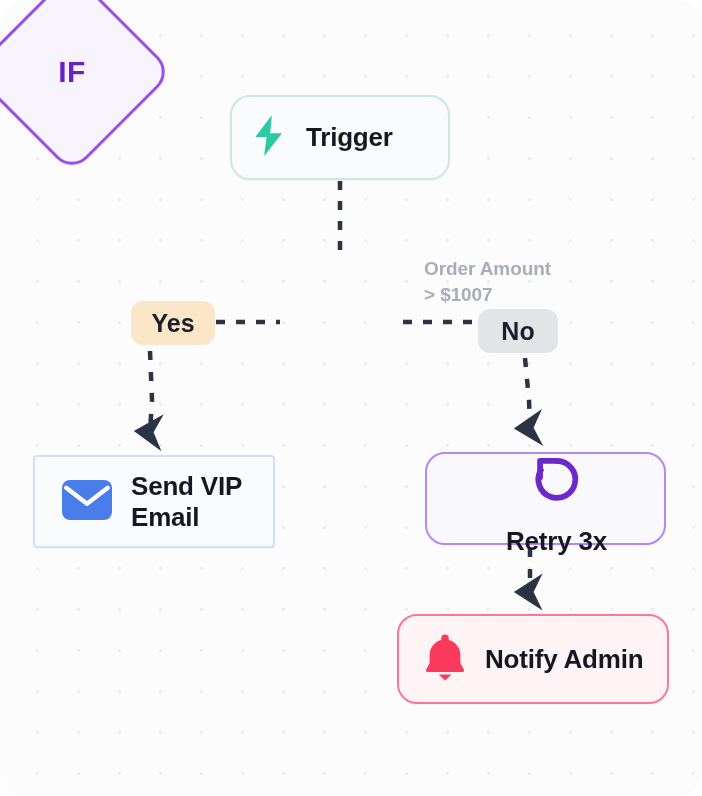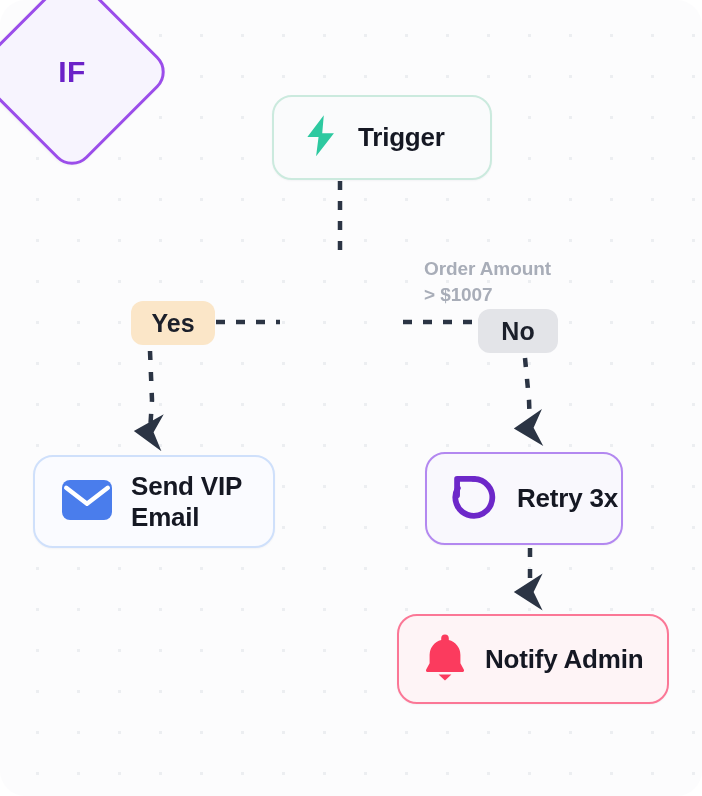--- a/index.html
+++ b/index.html
@@ -56,26 +56,25 @@
     flex: 0 0 auto;
     display: block;
   }
 
   
   #node-trigger {
     left: 230px;
     top: 95px;
     width: 220px;
     height: 85px;
-    padding-left: 26px;
+    padding-left: 16px;
     background: #fafbfc;
     border-color: #cbeade;
     border-radius: 20px;
     box-shadow: 0 1px 2px rgba(16,24,40,0.04);
-    margin-left: 42px;
   }
 
   
   #node-if {
     left: 272px;
     top: 253px;
     width: 138px;
     height: 138px;
     background: #f7f4fe;
     border: 3px solid #9b4dea;
@@ -143,36 +142,37 @@
   
   #node-email {
     left: 33px;
     top: 455px;
     width: 242px;
     height: 93px;
     padding-left: 26px;
     gap: 18px;
     background: #fafbff;
     border-color: #cfe0fb;
-    border-radius: 20px;
+    border-radius: 4px;
     box-shadow: 0 1px 2px rgba(16,24,40,0.04);
   }
 
   
   #node-retry {
     left: 425px;
     top: 452px;
-    width: 198px;
+    width: 241px;
     height: 93px;
     padding-left: 22px;
     gap: 18px;
     background: #f9f8fd;
     border-color: #b388f0;
     border-radius: 20px;
     box-shadow: 0 1px 2px rgba(16,24,40,0.04);
+    flex-direction: column;
   }
 
   
   #node-notify {
     left: 397px;
     top: 614px;
     width: 272px;
     height: 90px;
     padding-left: 22px;
     background: #fef4f6;

